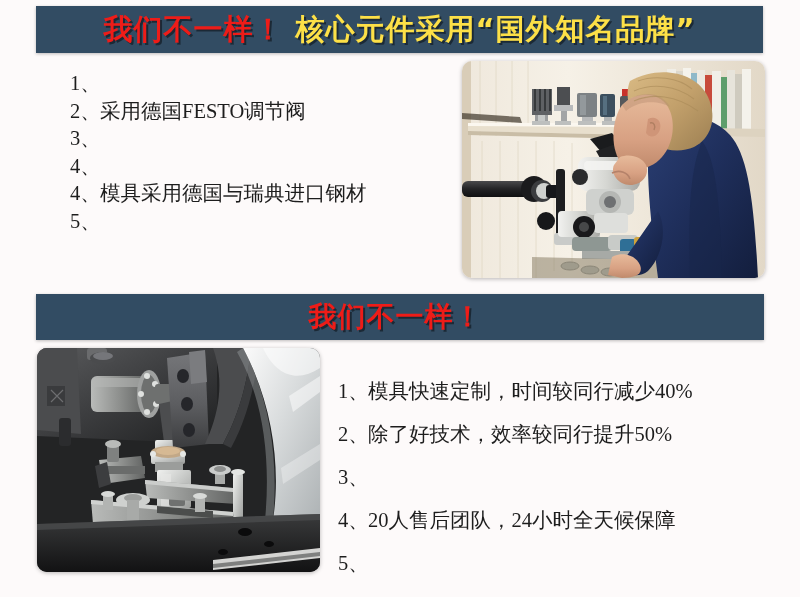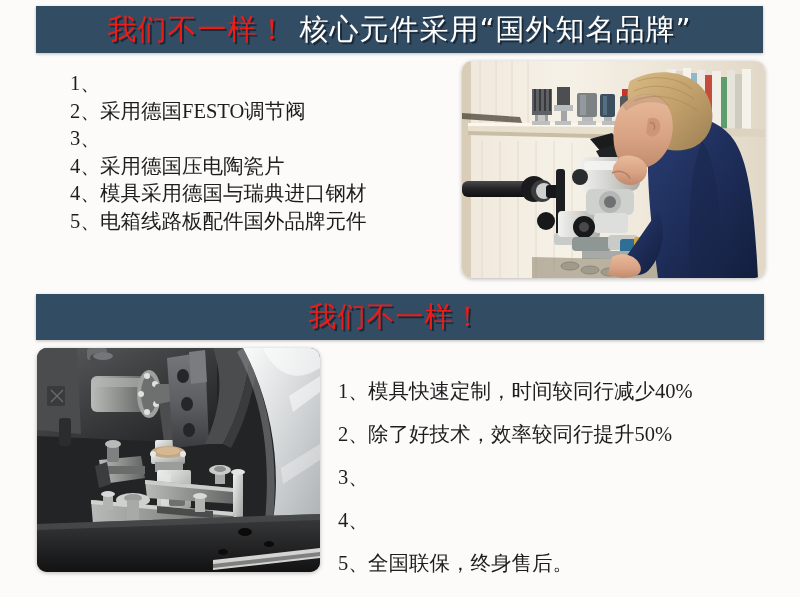--- a/index.html
+++ b/index.html
@@ -16,30 +16,30 @@
   .bar {
     position:absolute;
     background:#324c63;
     display:flex;
     align-items:center;
     justify-content:center;
     box-shadow:0 1px 3px rgba(0,0,0,.25);
   }
   .bar-text {
     font-family:"DejaVu Sans", sans-serif;
-    font-weight:normal;
+    font-weight:bold;
     white-space:nowrap;
     letter-spacing:1px;
   }
   .bar-red {
     color:#ee1c18;
     text-shadow:2px 2px 0 rgba(0,0,0,.45);
   }
   .bar-white {
-    color:#ffffff;
+    color:#fde047;
     text-shadow:2px 2px 0 rgba(0,0,0,.45);
     text-align:right;
   }
   #bar-1 { left:36px; top:6px; width:727px; height:47px; }
   #bar-1 .bar-text { font-size:29px; }
   #bar-1 .bar-red { margin-right:12px; }
   #bar-2 { left:36px; top:294px; width:728px; height:46px; }
   #bar-2 .bar-text { font-size:28px; }
   #bar-2 .bar-red { margin-right:9px; }
 
@@ -88,29 +88,27 @@
     </div>
     <div class="row">
       <span class="num">2、</span>
       <span>采用德国FESTO调节阀</span>
     </div>
     <div class="row">
       <span class="num">3、</span>
     </div>
     <div class="row">
       <span class="num">4、</span>
-      <span>采用德国压电陶瓷片</span>
     </div>
     <div class="row">
       <span class="num">4、</span>
       <span>模具采用德国与瑞典进口钢材</span>
     </div>
     <div class="row">
       <span class="num">5、</span>
-      <span>电箱线路板配件国外品牌元件</span>
     </div>
   </div>
 
   <div class="photo" id="photo-microscope">
     <svg viewBox="0 0 303 217" preserveAspectRatio="none" aria-hidden="true">
       <defs>
         <linearGradient id="wallG" x1="0" y1="0" x2="1" y2="0">
           <stop offset="0%" stop-color="#efe8dc"></stop>
           <stop offset="35%" stop-color="#f6f1e7"></stop>
           <stop offset="70%" stop-color="#ece4d6"></stop>
@@ -442,20 +440,20 @@
     </div>
     <div class="row">
       <span class="num">2、</span>
       <span>除了好技术，效率较同行提升50%</span>
     </div>
     <div class="row">
       <span class="num">3、</span>
     </div>
     <div class="row">
       <span class="num">4、</span>
+      <span>20人售后团队，24小时全天候保障</span>
     </div>
     <div class="row">
       <span class="num">5、</span>
-      <span>全国联保，终身售后。</span>
     </div>
   </div>
 
 </div>
 
 </body></html>

